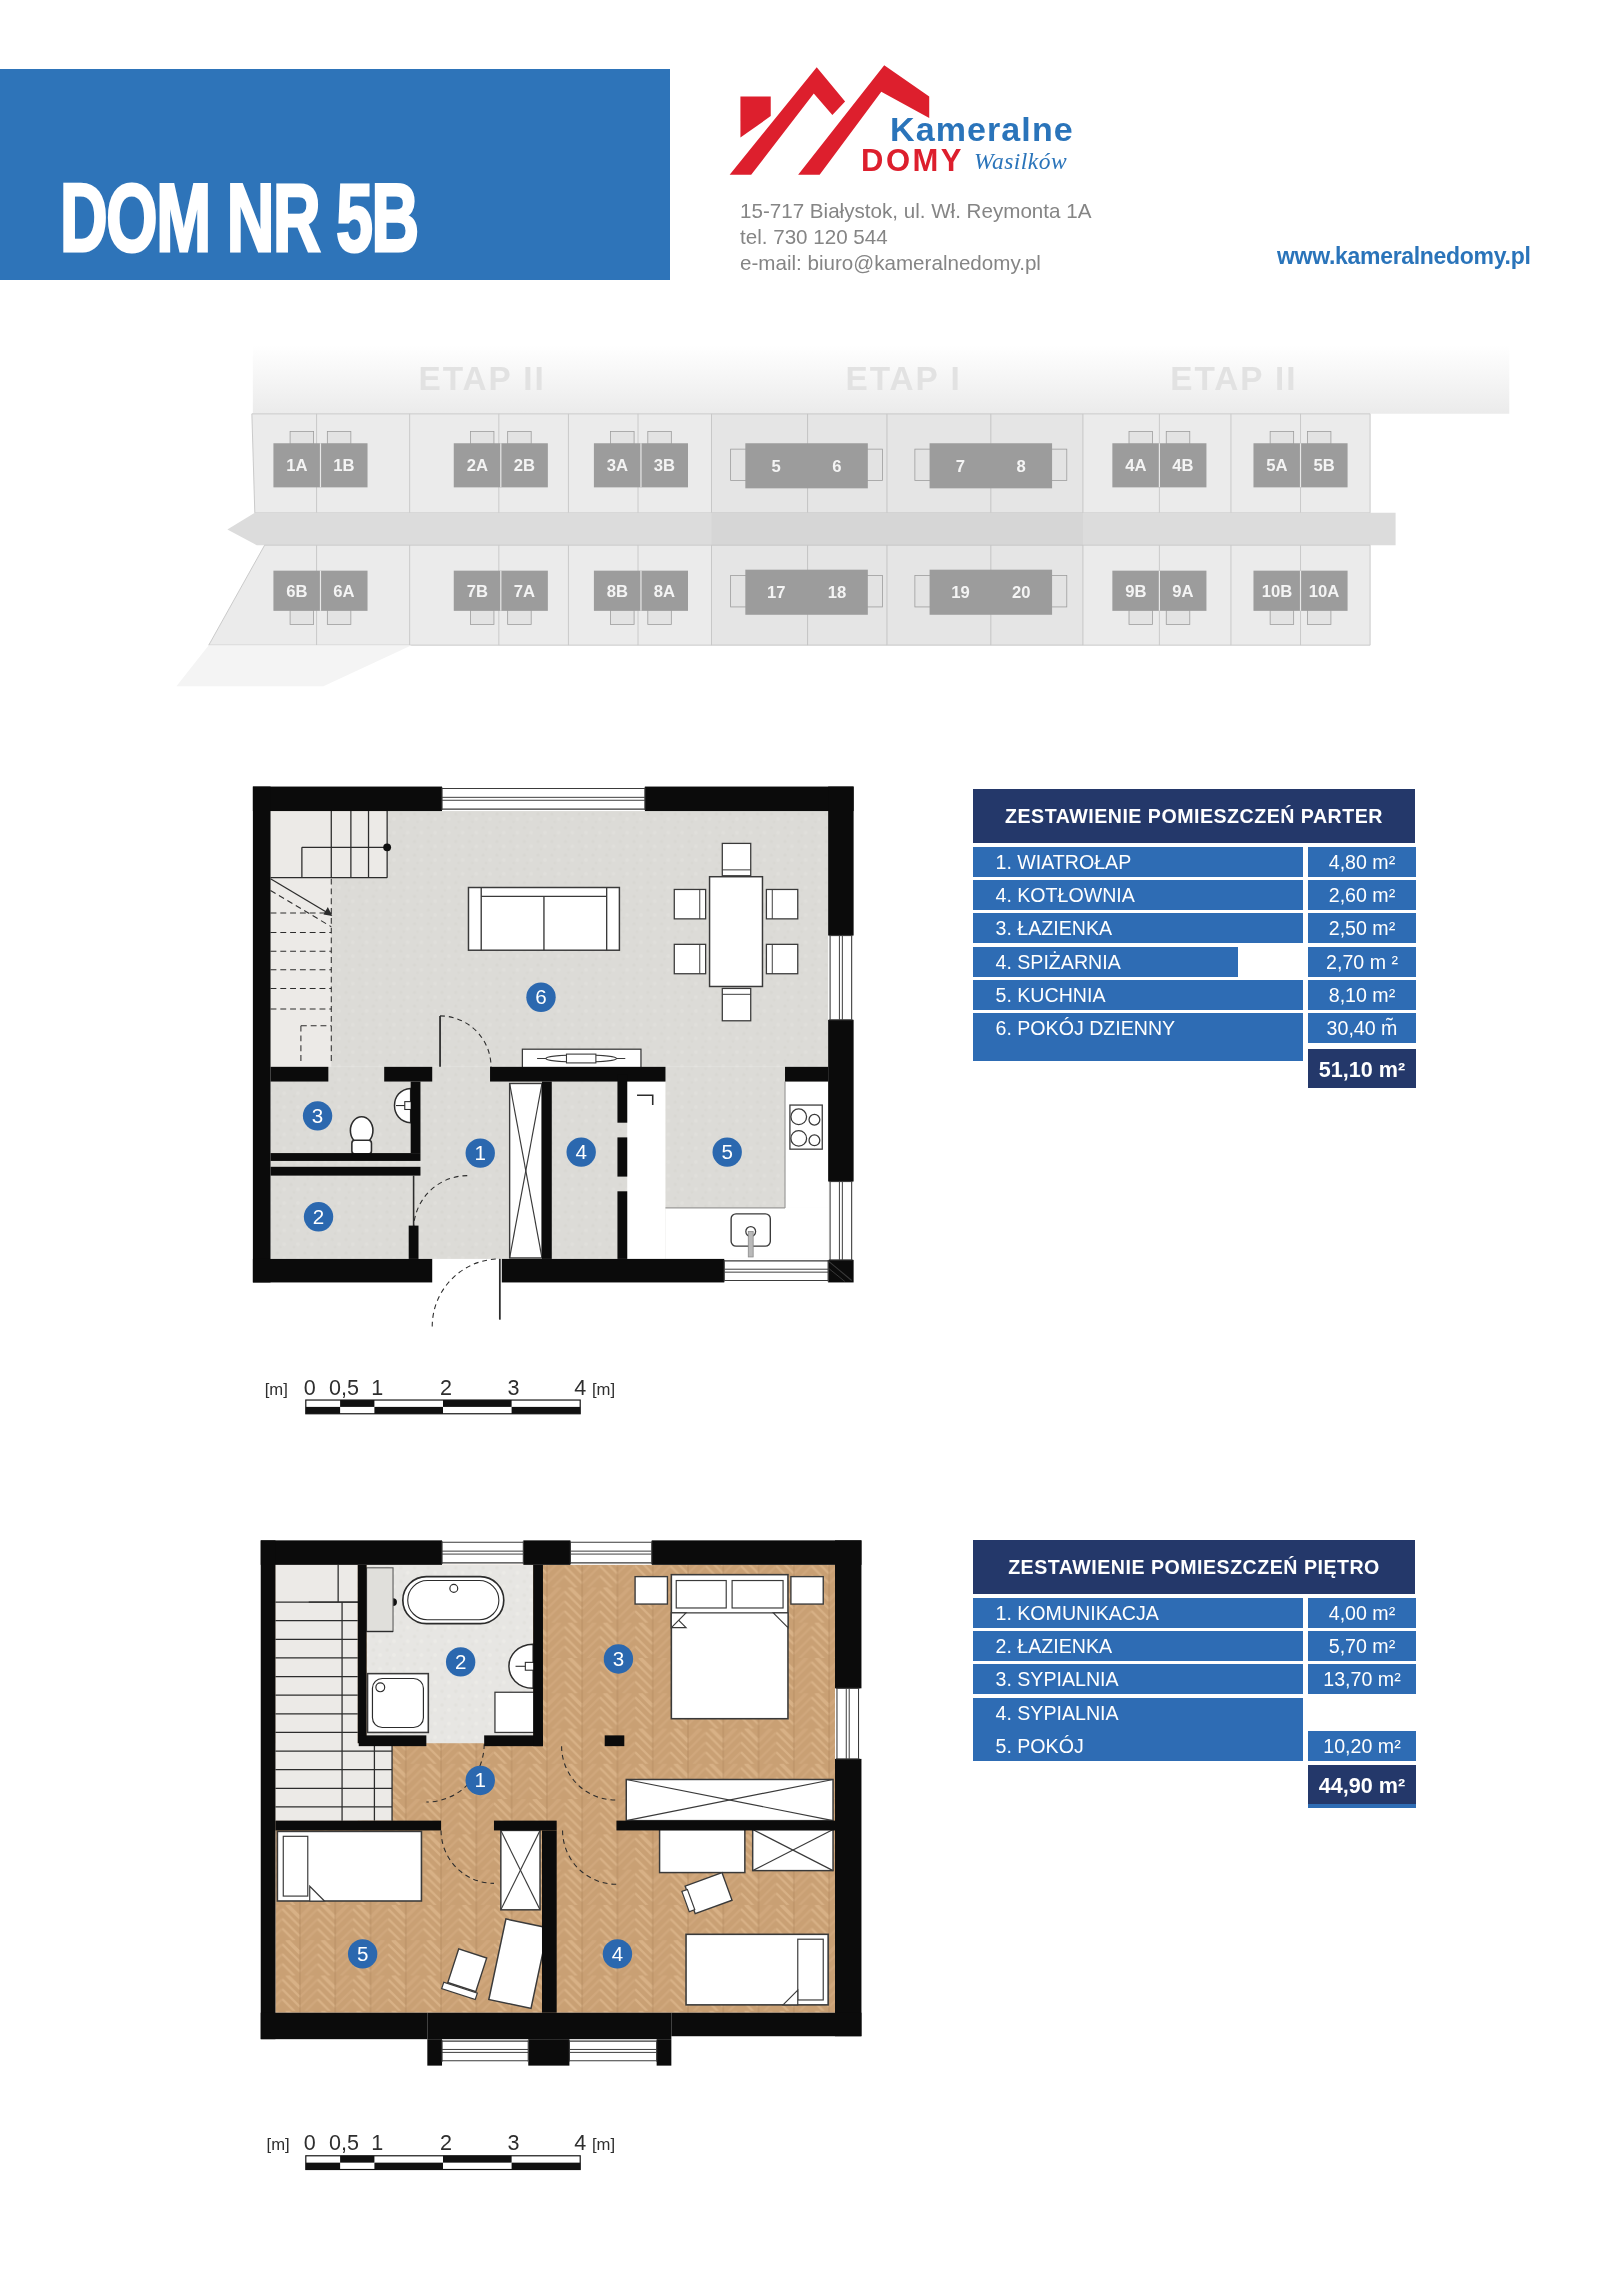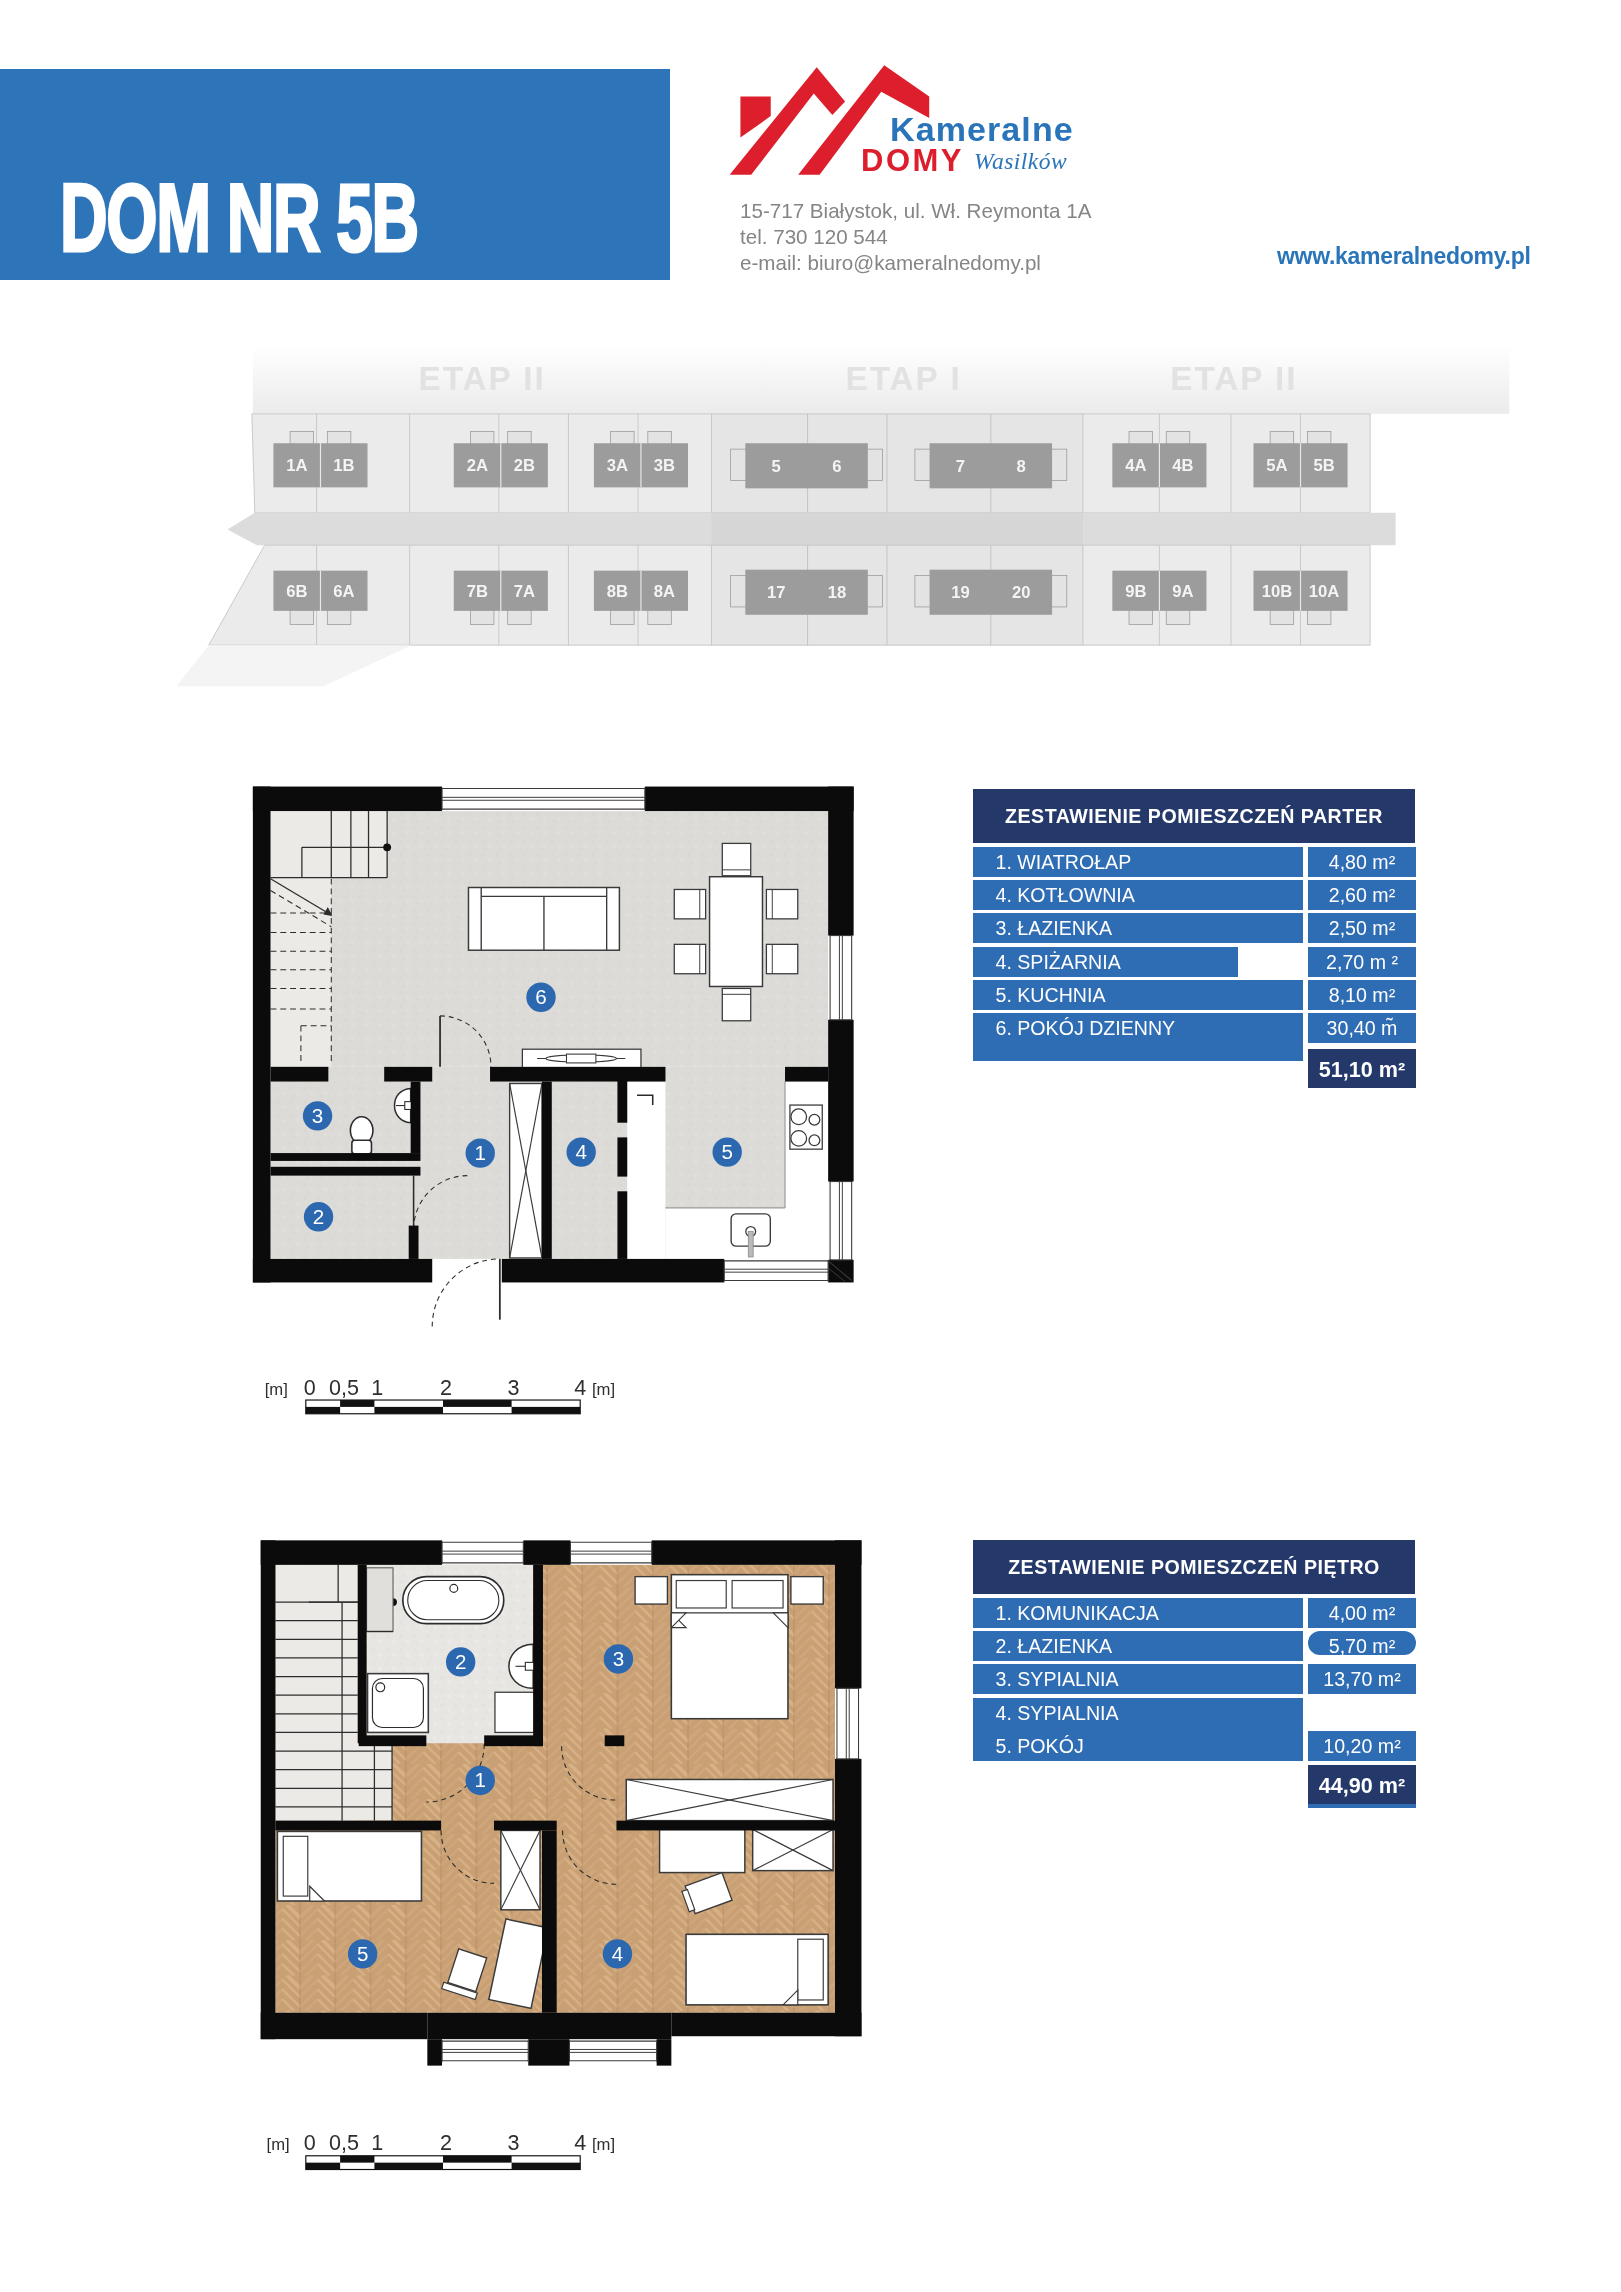--- a/index.html
+++ b/index.html
@@ -568,21 +568,21 @@
 <div class="row" style="left:973px;top:1598px;width:330px;height:30px;">
     <div class="rlab">1. KOMUNIKACJA</div>
   </div>
 <div class="row" style="left:1308px;top:1598px;width:108px;height:30px;">
     <div class="rval">4,00 m²</div>
   </div>
 
 <div class="row" style="left:973px;top:1631px;width:330px;height:30px;">
     <div class="rlab">2. ŁAZIENKA</div>
   </div>
-<div class="row" style="left:1308px;top:1631px;width:108px;height:24px;border-radius:14px;">
+<div class="row" style="left:1308px;top:1631px;width:108px;height:30px;">
     <div class="rval">5,70 m²</div>
   </div>
 
 <div class="row" style="left:973px;top:1664px;width:330px;height:30px;">
     <div class="rlab">3. SYPIALNIA</div>
   </div>
 <div class="row" style="left:1308px;top:1664px;width:108px;height:30px;">
     <div class="rval">13,70 m²</div>
   </div>
 

